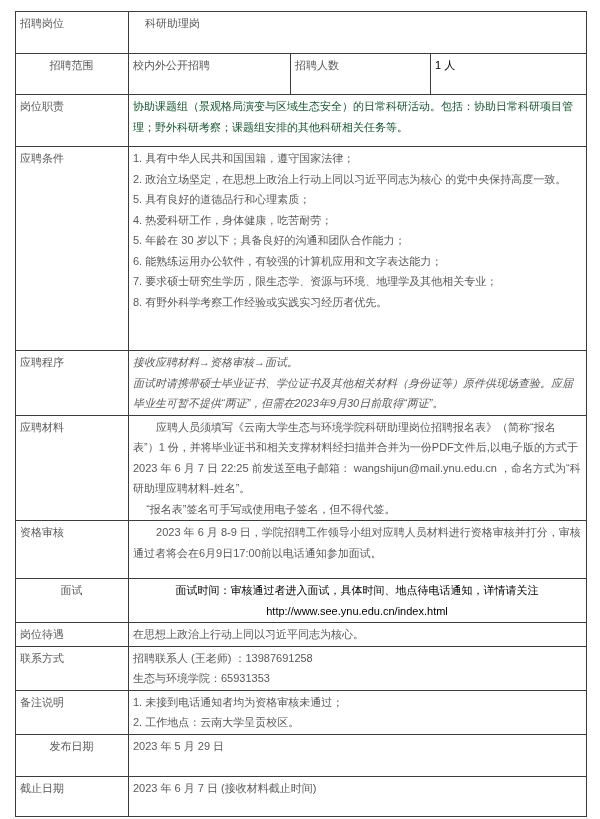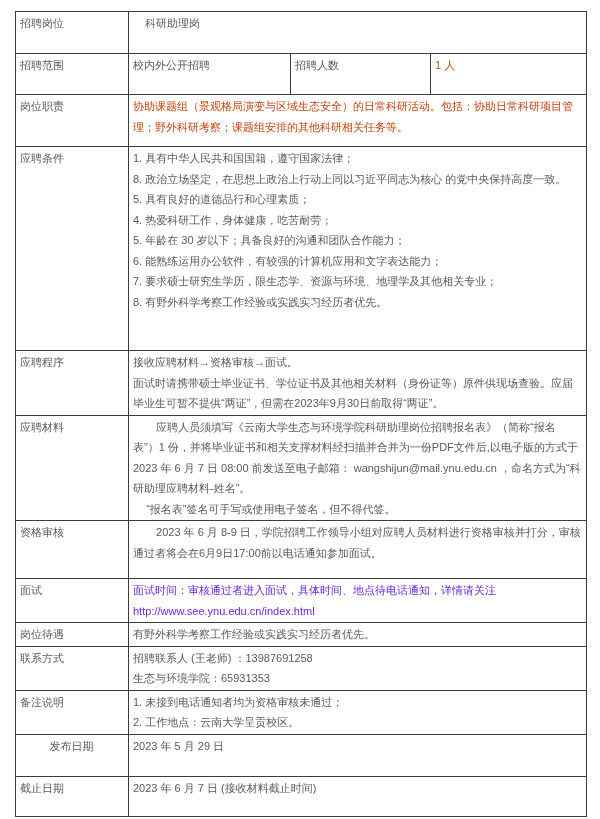--- a/index.html
+++ b/index.html
@@ -53,81 +53,81 @@
     <col style="width:156px">
   </colgroup>
   <tbody>
       <tr style="height: 42px;">
         <td class="label-cell" style="border-color: rgb(60, 60, 60); color: rgb(89, 89, 89);">招聘岗位</td>
         <td class="content-cell" colspan="3" style="border-color: rgb(60, 60, 60); color: rgb(89, 89, 89); padding-left: 16px;">
           <div class="para">科研助理岗</div>
         </td>
       </tr>
       <tr style="height: 41px;">
-        <td class="label-cell" style="border-color: rgb(60, 60, 60); color: rgb(89, 89, 89);">招聘范围</td>
+        <td class="label-cell" style="border-color: rgb(60, 60, 60); color: rgb(89, 89, 89); text-align: center;">招聘范围</td>
         <td class="content-cell" style="border-color: rgb(60, 60, 60); color: rgb(89, 89, 89);">
           <div class="para">校内外公开招聘</div>
         </td>
         <td class="content-cell" style="border-color: rgb(60, 60, 60); color: rgb(89, 89, 89);">
           <div class="para">招聘人数</div>
         </td>
-        <td class="content-cell" style="border-color: rgb(60, 60, 60); color: #a16207;">
+        <td class="content-cell" style="border-color: rgb(60, 60, 60); color: #000000;">
           <div class="para">1 人</div>
         </td>
       </tr>
       <tr style="height: 52px; margin-top: 40px;">
         <td class="label-cell" style="border-color: rgb(60, 60, 60); color: rgb(89, 89, 89);">岗位职责</td>
-        <td class="content-cell" colspan="3" style="border-color: rgb(60, 60, 60); color: #c2410c;">
+        <td class="content-cell" colspan="3" style="border-color: rgb(60, 60, 60); color: #14532d;">
           <div class="para">协助课题组（景观格局演变与区域生态安全）的日常科研活动。包括：协助日常科研项目管理；野外科研考察；课题组安排的其他科研相关任务等。</div>
         </td>
       </tr>
       <tr style="height: 204px;">
         <td class="label-cell" style="border-color: rgb(60, 60, 60); color: rgb(89, 89, 89);">应聘条件</td>
         <td class="content-cell" colspan="3" style="border-color: rgb(60, 60, 60); color: rgb(89, 89, 89);">
           <div class="para">1. 具有中华人民共和国国籍，遵守国家法律；</div>
-          <div class="para">8. 政治立场坚定，在思想上政治上行动上同以习近平同志为核心 的党中央保持高度一致。</div>
+          <div class="para">2. 政治立场坚定，在思想上政治上行动上同以习近平同志为核心 的党中央保持高度一致。</div>
           <div class="para">5. 具有良好的道德品行和心理素质；</div>
           <div class="para">4. 热爱科研工作，身体健康，吃苦耐劳；</div>
           <div class="para">5. 年龄在 30 岁以下；具备良好的沟通和团队合作能力；</div>
           <div class="para">6. 能熟练运用办公软件，有较强的计算机应用和文字表达能力；</div>
           <div class="para">7. 要求硕士研究生学历，限生态学、资源与环境、地理学及其他相关专业；</div>
           <div class="para">8. 有野外科学考察工作经验或实践实习经历者优先。</div>
         </td>
       </tr>
       <tr style="height: 60px;">
         <td class="label-cell" style="border-color: rgb(60, 60, 60); color: rgb(89, 89, 89);">应聘程序</td>
-        <td class="content-cell" colspan="3" style="border-color: rgb(60, 60, 60); color: rgb(89, 89, 89);">
+        <td class="content-cell" colspan="3" style="border-color: rgb(60, 60, 60); color: rgb(89, 89, 89); font-style: italic;">
           <div class="para">接收应聘材料→资格审核→面试。</div>
           <div class="para">面试时请携带硕士毕业证书、学位证书及其他相关材料（身份证等）原件供现场查验。应届毕业生可暂不提供“两证”，但需在2023年9月30日前取得“两证”。</div>
         </td>
       </tr>
       <tr style="height: 102px;">
         <td class="label-cell" style="border-color: rgb(60, 60, 60); color: rgb(89, 89, 89);">应聘材料</td>
         <td class="content-cell" colspan="3" style="border-color: rgb(60, 60, 60); color: rgb(89, 89, 89);">
-          <div class="para indent-2">应聘人员须填写《云南大学生态与环境学院科研助理岗位招聘报名表》（简称“报名表”）1 份，并将毕业证书和相关支撑材料经扫描并合并为一份PDF文件后,以电子版的方式于 2023 年 6 月 7 日 08:00 前发送至电子邮箱： wangshijun@mail.ynu.edu.cn ，命名方式为“科研助理应聘材料-姓名”。</div>
+          <div class="para indent-2">应聘人员须填写《云南大学生态与环境学院科研助理岗位招聘报名表》（简称“报名表”）1 份，并将毕业证书和相关支撑材料经扫描并合并为一份PDF文件后,以电子版的方式于 2023 年 6 月 7 日 22:25 前发送至电子邮箱： wangshijun@mail.ynu.edu.cn ，命名方式为“科研助理应聘材料-姓名”。</div>
           <div class="para indent-1">“报名表”签名可手写或使用电子签名，但不得代签。</div>
         </td>
       </tr>
       <tr style="height: 58px;">
         <td class="label-cell" style="border-color: rgb(60, 60, 60); color: rgb(89, 89, 89);">资格审核</td>
         <td class="content-cell" colspan="3" style="border-color: rgb(60, 60, 60); color: rgb(89, 89, 89);">
           <div class="para indent-2">2023 年 6 月 8-9 日，学院招聘工作领导小组对应聘人员材料进行资格审核并打分，审核通过者将会在6月9日17:00前以电话通知参加面试。</div>
         </td>
       </tr>
-      <tr style="height: 38px;">
+      <tr style="height: 38px; text-align: center;">
         <td class="label-cell" style="border-color: rgb(60, 60, 60); color: rgb(89, 89, 89);">面试</td>
-        <td class="content-cell" colspan="3" style="border-color: rgb(60, 60, 60); color: #6d28d9;">
+        <td class="content-cell" colspan="3" style="border-color: rgb(60, 60, 60); color: #000000;">
           <div class="para">面试时间：审核通过者进入面试，具体时间、地点待电话通知，详情请关注</div>
           <div class="para">http://www.see.ynu.edu.cn/index.html</div>
         </td>
       </tr>
       <tr style="height: 22px;">
         <td class="label-cell" style="border-color: rgb(60, 60, 60); color: rgb(89, 89, 89);">岗位待遇</td>
         <td class="content-cell" colspan="3" style="border-color: rgb(60, 60, 60); color: rgb(89, 89, 89);">
-          <div class="para">有野外科学考察工作经验或实践实习经历者优先。</div>
+          <div class="para">在思想上政治上行动上同以习近平同志为核心。</div>
         </td>
       </tr>
       <tr style="height: 41px;">
         <td class="label-cell" style="border-color: rgb(60, 60, 60); color: rgb(89, 89, 89);">联系方式</td>
         <td class="content-cell" colspan="3" style="border-color: rgb(60, 60, 60); color: rgb(89, 89, 89);">
           <div class="para">招聘联系人 (王老师) ：13987691258</div>
           <div class="para">生态与环境学院：65931353</div>
         </td>
       </tr>
       <tr style="height: 41px;">

